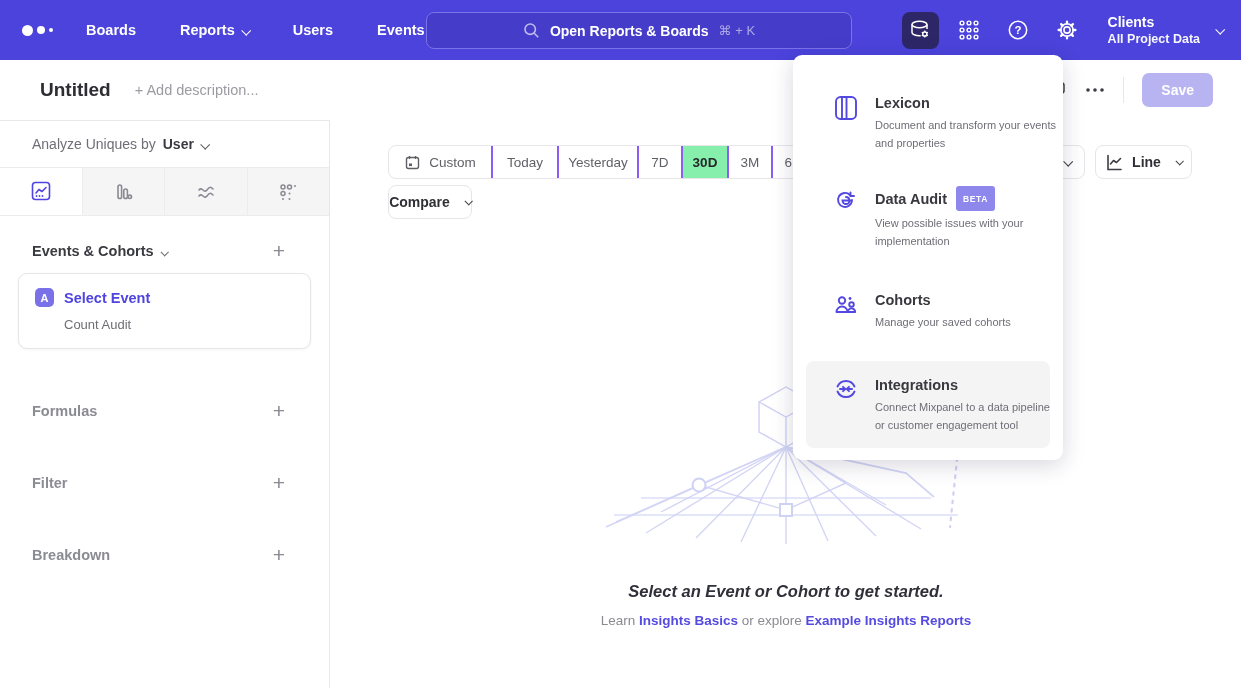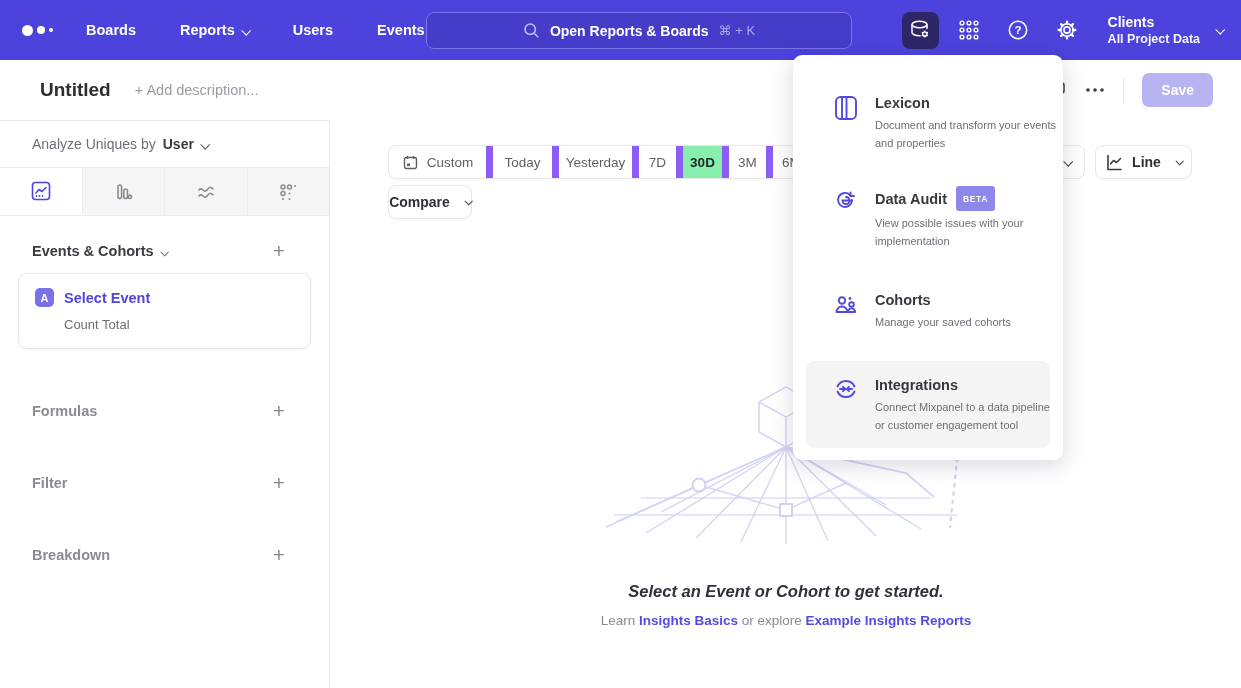--- a/index.html
+++ b/index.html
@@ -56,21 +56,21 @@
   .card-row { display:flex; align-items:center; gap:10px; }
   .badge-a { width:19px; height:19px; border-radius:5px; background:#7a71e9; color:#fff; font-size:11px; font-weight:700; display:flex; align-items:center; justify-content:center; }
   .card-title { color:#4f44e0; font-size:14.5px; font-weight:700; }
   .card-sub { color:#6e6e76; font-size:13px; margin:10px 0 0 29px; }
   .side-row { display:flex; align-items:flex-end; justify-content:space-between; padding:0 32px; margin-top:54px; }
   .side-row .lbl { font-size:14.5px; font-weight:600; color:#8b8b93; }
 
   
   .main { position:absolute; left:331px; top:120px; width:910px; height:568px; background:#fff; }
   .date-control { position:absolute; left:57px; top:25px; width:697px; height:34px; border:1px solid #e6e6e9; border-radius:8px; display:flex; background:#fff; overflow:hidden; }
-  .seg { display:flex; align-items:center; justify-content:center; gap:8px; font-size:13.5px; color:#5f5f66; border-right:7px solid #8b5cf6; cursor:pointer; white-space:nowrap; }
+  .seg { display:flex; align-items:center; justify-content:center; gap:8px; font-size:13.5px; color:#5f5f66; border-right:2px solid #8b5cf6; cursor:pointer; white-space:nowrap; }
   .seg:last-child { border-right:none; }
   .seg.selected { background:#86efac; color:#26262b; font-weight:700; }
   .seg-spacer { flex:1; border-right:1px solid #ececee; }
   .seg .chev { margin-left:0; color:#3c3c43; }
   .line-btn, .compare-btn { position:absolute; height:34px; background:#fff; border:1px solid #e6e6e9; border-radius:8px; display:flex; align-items:center; justify-content:center; gap:8px; font-family:inherit; font-size:14px; font-weight:700; color:#2f2f36; cursor:pointer; }
   .line-btn { left:764px; top:25px; width:97px; }
   .compare-btn { left:57px; top:65px; width:84px; }
   .compare-btn .chev, .line-btn .chev { color:#46464d; width:6px; height:6px; }
   .wireframe { position:absolute; left:255px; top:235px; }
   .empty-title { position:absolute; left:0; top:462px; width:910px; text-align:center; font-size:16.5px; font-weight:700; color:#30303a;font-style:italic; }
@@ -225,21 +225,21 @@
   </div>
   <div class="section-head">
     <span class="section-title"><span>Events &amp; Cohorts</span><span class="chev"></span></span>
     <span class="plus">+</span>
   </div>
   <div class="event-card">
     <div class="card-row">
       <span class="badge-a">A</span>
       <span class="card-title">Select Event</span>
     </div>
-    <div class="card-sub">Count Total</div>
+    <div class="card-sub">Count Audit</div>
   </div>
   <div class="side-row">
     <span class="lbl">Formulas</span>
     <span class="plus">+</span>
   </div>
   <div class="side-row" style="margin-top:56px;">
     <span class="lbl">Filter</span>
     <span class="plus">+</span>
   </div>
   <div class="side-row" style="margin-top:56px;">

